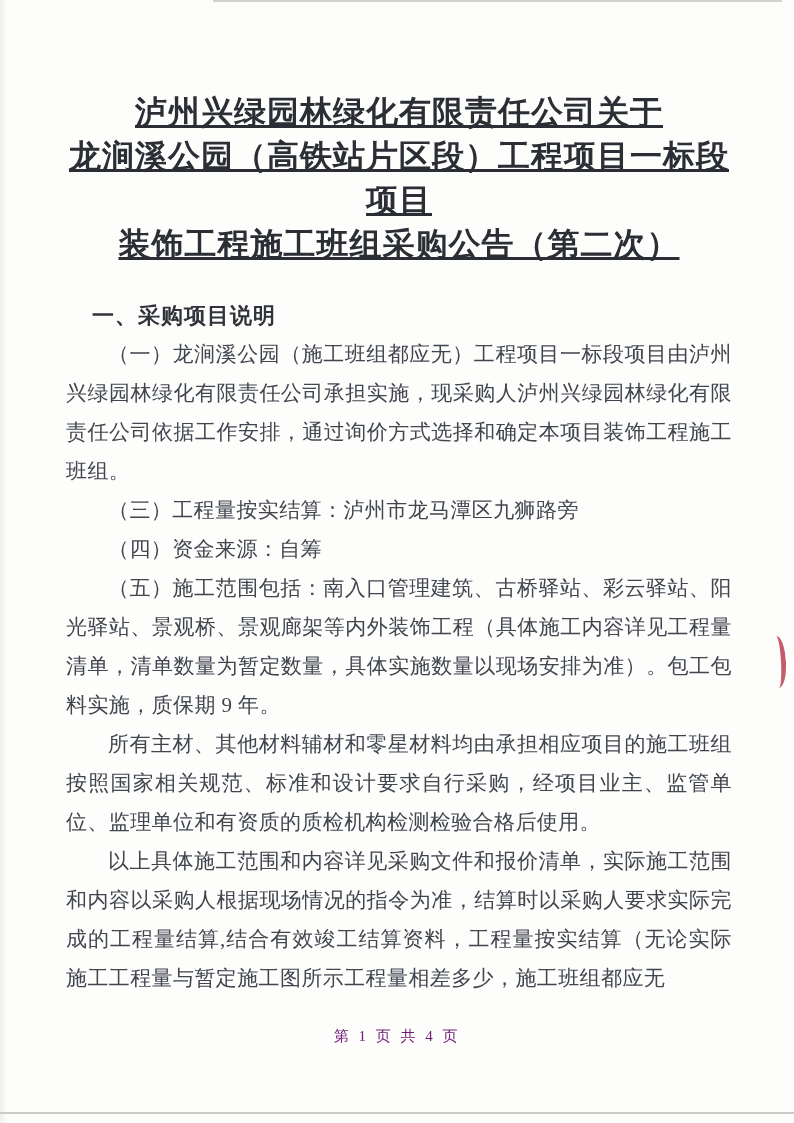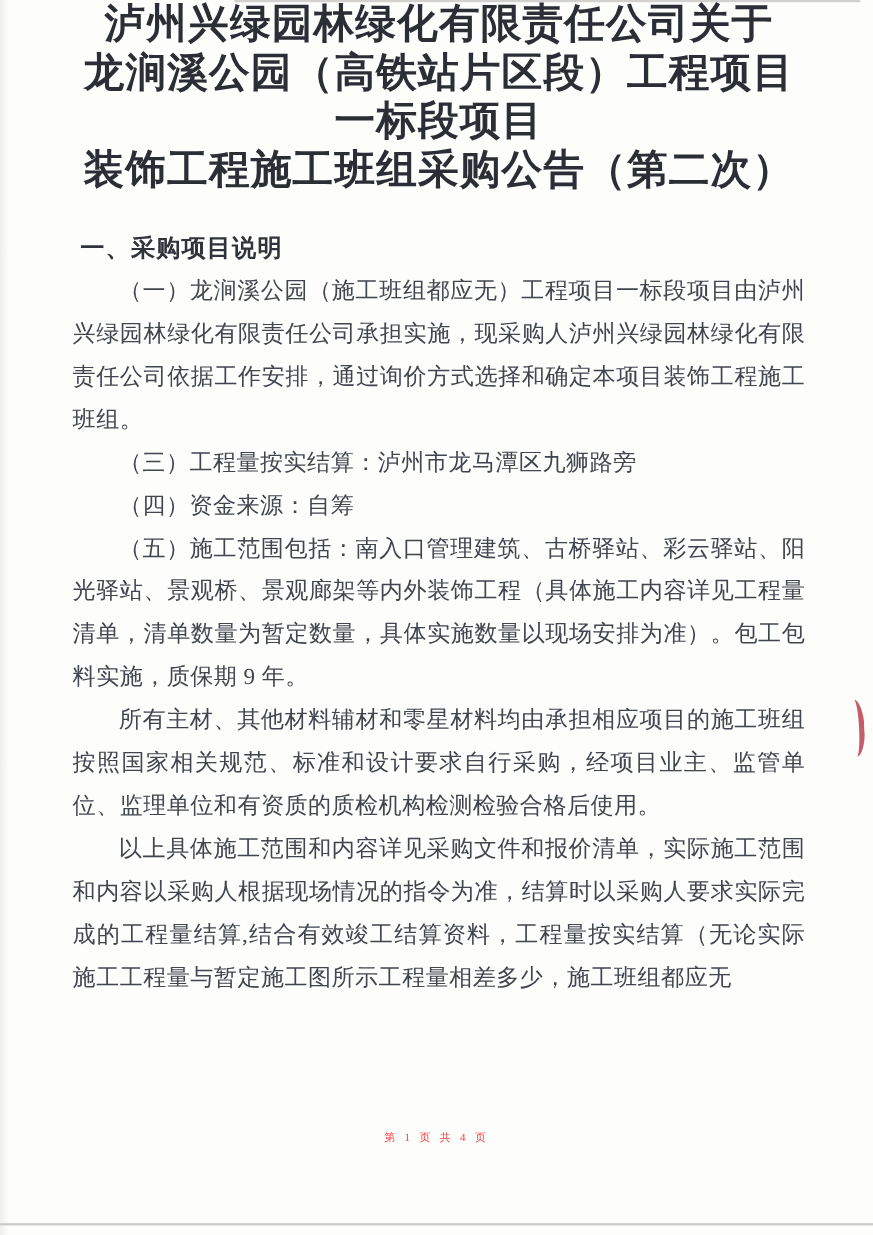--- a/index.html
+++ b/index.html
@@ -52,31 +52,33 @@
     border-right: 5px solid #c14f60;
     border-radius: 50%;
     transform: rotate(-3deg);
     opacity: .92;
   }
   .content {
     position: relative;
     padding: 0 62px 0 66px;
   }
   .doc-title {
+    padding-top: 90px;
     text-align: center;
     font-family: "Liberation Sans", "DejaVu Sans", sans-serif;
     font-weight: 700;
-    font-size: 37px;
+    font-size: 32px;
     line-height: 44px;
     letter-spacing: 1px;
     color: #2b2e35;
+    text-decoration: underline;
   }
   .section-heading {
     margin-top: 30px;
-    margin-left: 7px;
+    margin-left: 26px;
     font-family: "Liberation Sans", "DejaVu Sans", sans-serif;
     font-weight: 700;
     font-size: 22px;
     line-height: 39px;
     letter-spacing: 1px;
     color: #30333a;
   }
   .para {
     margin: 0;
     font-size: 21px;
@@ -85,23 +87,23 @@
     text-align: justify;
     text-indent: 2em;
     color: #41454e;
   }
   .page-footer {
     position: absolute;
     top: 1027px;
     left: 0;
     width: 100%;
     text-align: center;
-    font-size: 10px;
+    font-size: 15px;
     letter-spacing: 3px;
-    color: #ef4444;
+    color: #701a75;
   }
 </style>
 </head>
 <body>
 
 <div class="sheet">
 
   <div class="scan-edge-top"></div>
   <div class="scan-edge-left"></div>
 

